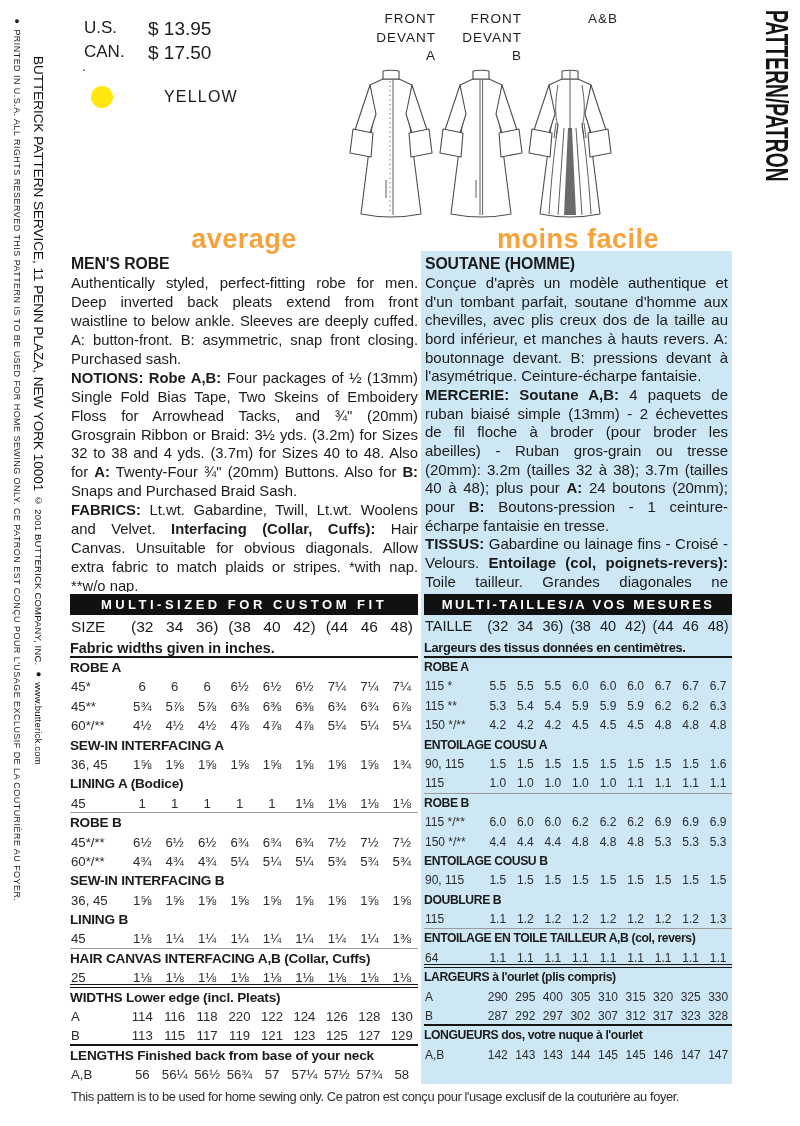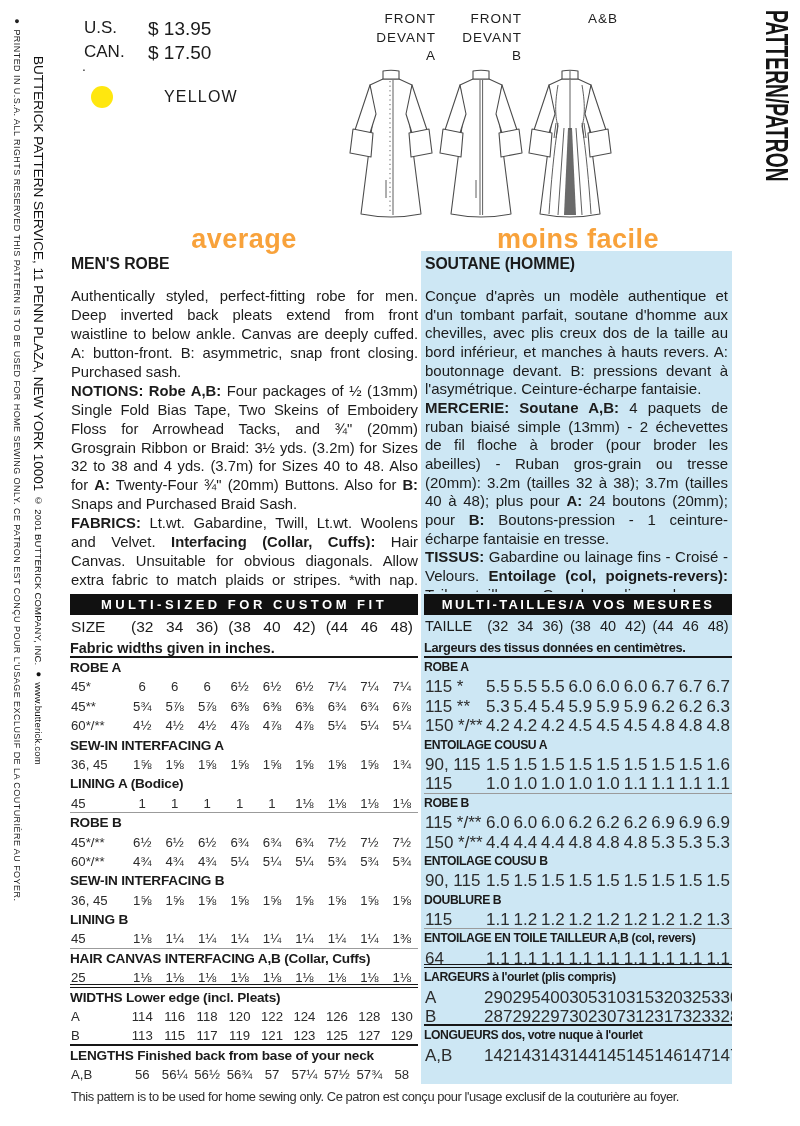--- a/index.html
+++ b/index.html
@@ -33,21 +33,21 @@
   #diff-en{left:70px;width:348px}
   #diff-fr{left:424px;width:308px}
 
   
   .blue-panel{position:absolute;left:421px;top:251px;width:311px;height:833px;background:var(--panel)}
 
   
   .desc{position:absolute;top:255px;height:337px;overflow:hidden}
   #desc-en{left:71px;width:347px}
   #desc-fr{left:425px;width:303px}
-  .desc h2{font-size:15.8px;margin-bottom:14px;letter-spacing:-.1px}
+  .desc h2{font-size:15.8px;margin-bottom:1px;letter-spacing:-.1px}
   #desc-en p{font-size:14.8px;line-height:1.28;text-align:justify}
   #desc-fr p{font-size:15px;line-height:1.245;text-align:justify}
 
   
   .sizetable{position:absolute;top:594px}
   #table-en{left:70px;width:348px}
   #table-fr{left:424px;width:308px}
   .tbar{height:21px;line-height:21px;background:var(--bar);color:#fff;font-weight:bold;text-align:center;font-size:13px}
   #table-en .tbar{letter-spacing:3.5px}
   #table-fr .tbar{letter-spacing:2.4px}
@@ -57,21 +57,21 @@
   .trow.size{height:23px;line-height:23px;font-weight:normal}
   #table-en .trow.size{font-size:15.5px}
   #table-fr .trow.size{font-size:14.5px}
   .trow.note,.trow.section{display:block;font-weight:bold}
   .trow.note{height:20px;line-height:20px}
   #table-en .trow.note{font-size:14.4px}
   #table-fr .trow.note{font-size:12.8px;letter-spacing:-.3px}
   #table-en .trow.section{font-size:13.6px;letter-spacing:-.2px}
   #table-fr .trow.section{font-size:12.2px;letter-spacing:-.4px}
   #table-en .trow.data{font-size:13.2px}
-  #table-fr .trow.data{font-size:17px}
+  #table-fr .trow.data{font-size:12px}
   .trow.data{color:#2c2c2c}
   .tlabel{text-align:left;padding-left:1px}
   .tval{text-align:center}
   .rule-strong{border-bottom:2px solid #161616}
   .rule-thin{border-bottom:1px solid #9b9b9b}
   .rule-double{border-bottom:4px double #161616}
 
   .bottom-note{position:absolute;left:71px;top:1089px;width:672px;font-size:12.9px;letter-spacing:-.42px;color:#2e2e2e;white-space:nowrap}
 
   .robe-stroke{fill:#fff;stroke:#4d4d4d;stroke-width:1.1;stroke-linejoin:round}
@@ -158,21 +158,21 @@
   </div>
 </div>
 
 <div class="difficulty" id="diff-en">average</div>
 <div class="difficulty" id="diff-fr">moins facile</div>
 
 <div class="blue-panel"></div>
 
 <div class="desc" id="desc-en">
   <h2>MEN'S ROBE</h2>
-  <p>Authentically styled, perfect-fitting robe for men. Deep inverted back pleats extend from front waistline to below ankle. Canvas are deeply cuffed. A: button-front. B: asymmetric, snap front closing. Purchased sash.</p>
+  <p>Authentically styled, perfect-fitting robe for men. Deep inverted back pleats extend from front waistline to below ankle. Sleeves are deeply cuffed. A: button-front. B: asymmetric, snap front closing. Purchased sash.</p>
   <p><b>NOTIONS: Robe A,B: </b>Four packages of ½ (13mm) Single Fold Bias Tape, Two Skeins of Emboidery Floss for Arrowhead Tacks, and ¾" (20mm) Grosgrain Ribbon or Braid: 3½ yds. (3.2m) for Sizes 32 to 38 and 4 yds. (3.7m) for Sizes 40 to 48. Also for <b>A:</b> Twenty-Four ¾" (20mm) Buttons. Also for <b>B:</b> Snaps and Purchased Braid Sash.</p>
   <p><b>FABRICS: </b>Lt.wt. Gabardine, Twill, Lt.wt. Woolens and Velvet. <b>Interfacing (Collar, Cuffs): </b>Hair Canvas. Unsuitable for obvious diagonals. Allow extra fabric to match plaids or stripes. *with nap. **w/o nap.</p>
 </div>
 
 <div class="desc" id="desc-fr">
   <h2>SOUTANE (HOMME)</h2>
   <p>Conçue d'après un modèle authentique et d'un tombant parfait, soutane d'homme aux chevilles, avec plis creux dos de la taille au bord inférieur, et manches à hauts revers. A: boutonnage devant. B: pressions devant à l'asymétrique. Ceinture-écharpe fantaisie.</p>
   <p><b>MERCERIE: Soutane A,B: </b>4 paquets de ruban biaisé simple (13mm) - 2 échevettes de fil floche à broder (pour broder les abeilles) - Ruban gros-grain ou tresse (20mm): 3.2m (tailles 32 à 38); 3.7m (tailles 40 à 48); plus pour <b>A:</b> 24 boutons (20mm); pour <b>B:</b> Boutons-pression - 1 ceinture-écharpe fantaisie en tresse.</p>
   <p><b>TISSUS: </b>Gabardine ou lainage fins - Croisé - Velours. <b>Entoilage (col, poignets-revers): </b>Toile tailleur. Grandes diagonales ne conviennent pas. Compte non tenu des raccords de rayures/carreaux. *avec sens. **sans sens.</p>
 </div>
@@ -319,21 +319,21 @@
         <div class="tval">1⅛</div>
         <div class="tval">1⅛</div>
         <div class="tval">1⅛</div>
       </div>
       <div class="trow section">WIDTHS Lower edge (incl. Pleats)</div>
       <div class="trow data">
         <div class="tlabel">A</div>
         <div class="tval">114</div>
         <div class="tval">116</div>
         <div class="tval">118</div>
-        <div class="tval">120</div>
+        <div class="tval">220</div>
         <div class="tval">122</div>
         <div class="tval">124</div>
         <div class="tval">126</div>
         <div class="tval">128</div>
         <div class="tval">130</div>
       </div>
       <div class="trow data rule-strong">
         <div class="tlabel">B</div>
         <div class="tval">113</div>
         <div class="tval">115</div>

